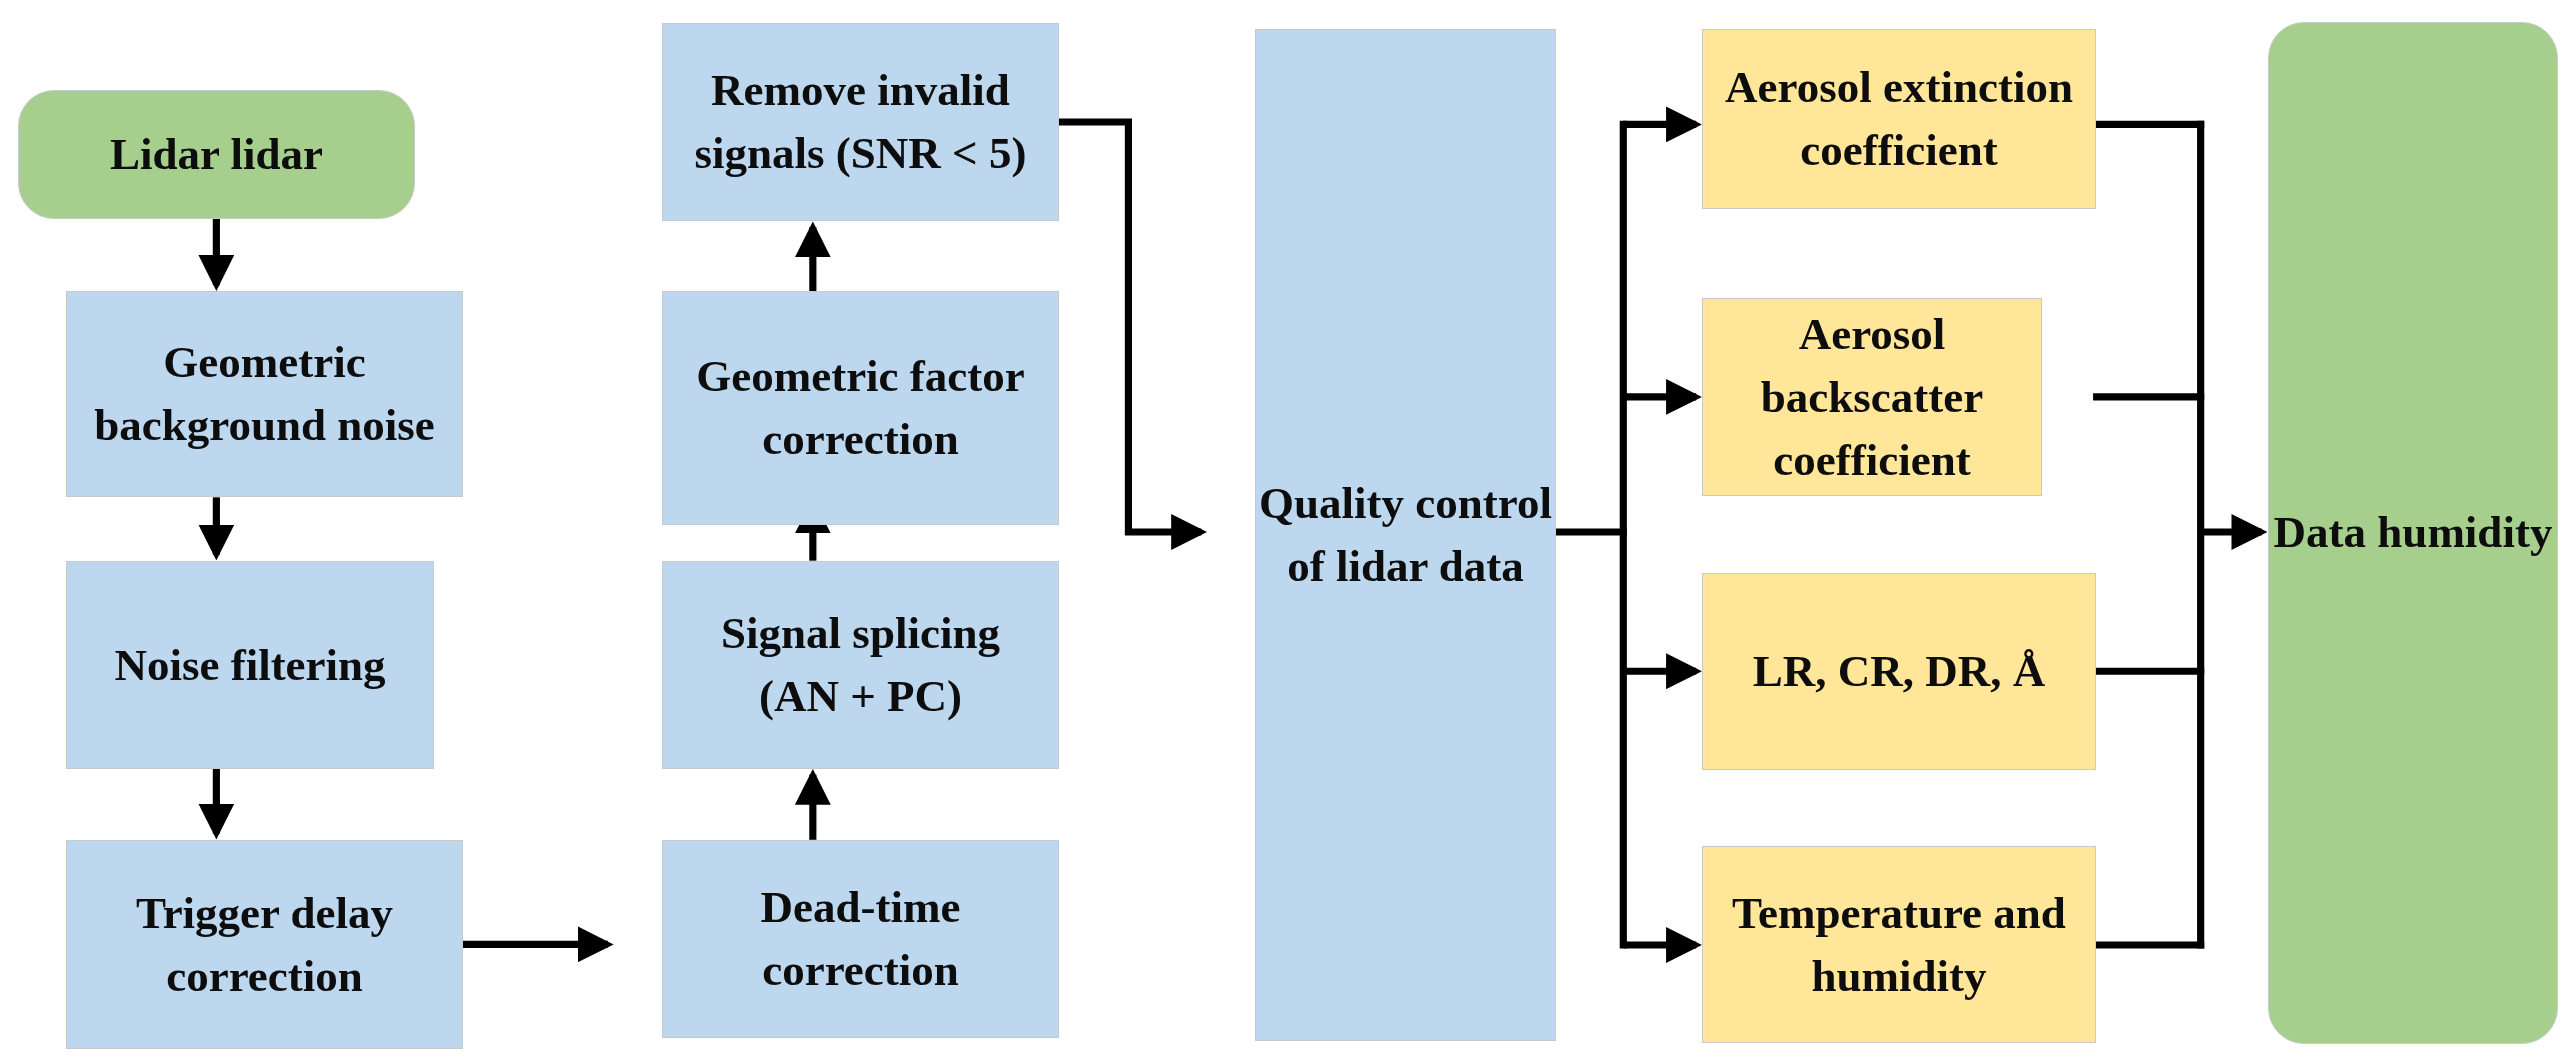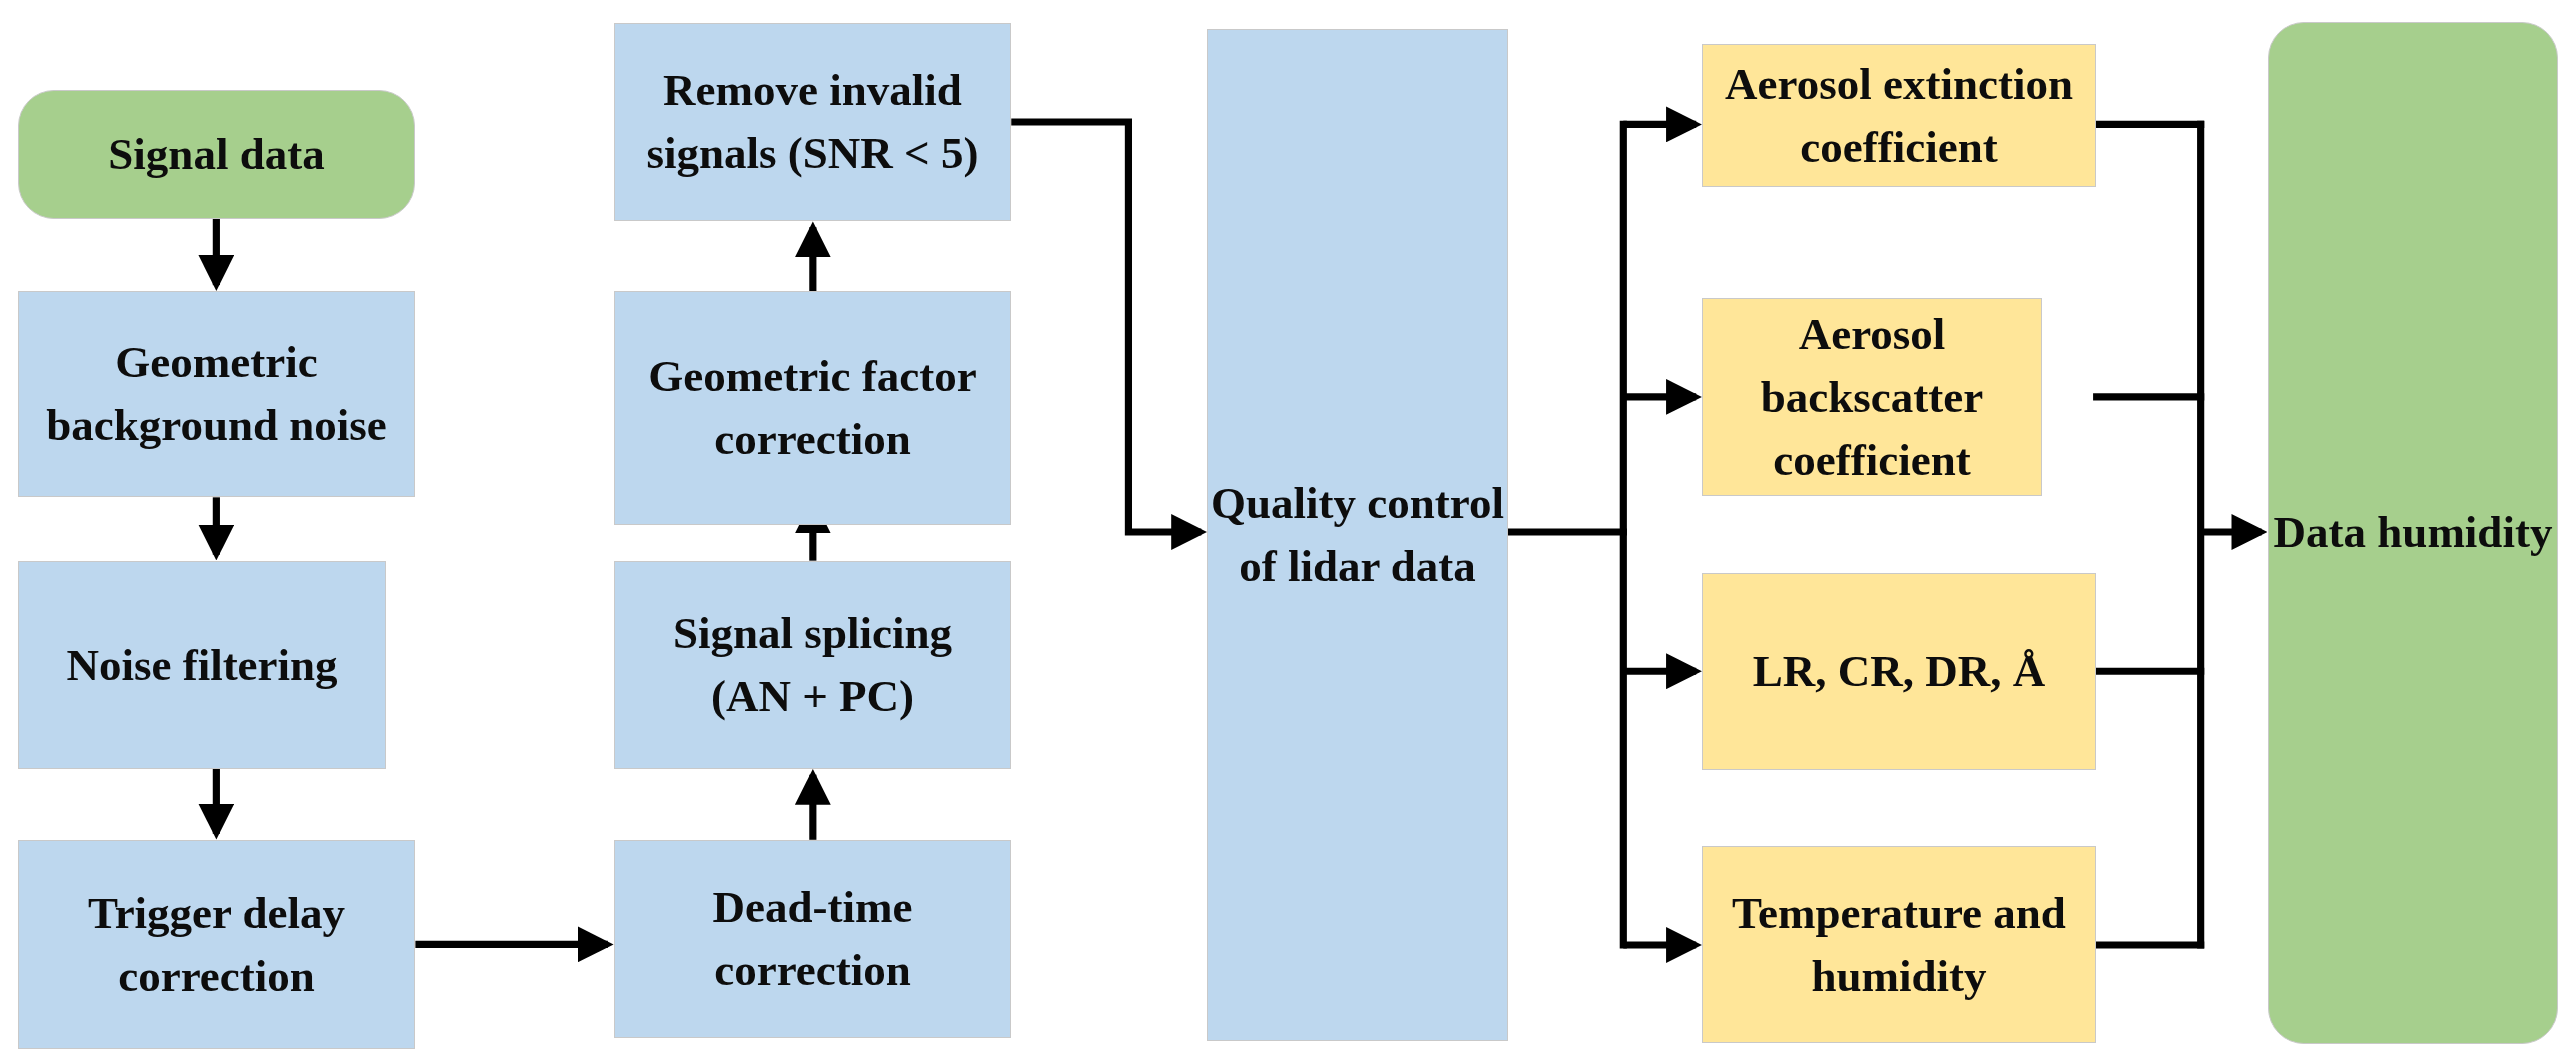--- a/index.html
+++ b/index.html
@@ -24,21 +24,21 @@
     display:flex;align-items:center;justify-content:center;
     text-align:center;
     box-sizing:border-box;
     border:1.8px solid var(--border);
     color:var(--text);
     font-weight:700;
     font-size:45px;
     line-height:1.4;
   }
   .lbl{white-space:pre-line;}
-  .process{background:var(--process-fill);}
+  .process{background:var(--process-fill);margin-left:48px;}
   .terminal{background:var(--terminal-fill);border-radius:36px;}
   .output{background:var(--output-fill);}
   .wires{
     position:absolute;left:0;top:0;
     pointer-events:none;
   }
   .wires line,.wires polyline{
     stroke:var(--wire);
     stroke-width:12;
     fill:none;
@@ -79,21 +79,21 @@
 
     <line class="sq" x1="3508" y1="208" x2="3682" y2="208"></line>
     <line class="sq" x1="3508" y1="664" x2="3682" y2="664"></line>
     <line class="sq" x1="3508" y1="1123" x2="3682" y2="1123"></line>
     <line class="sq" x1="3508" y1="1581" x2="3682" y2="1581"></line>
     <line class="sq" x1="3682" y1="208" x2="3682" y2="1581"></line>
     <line x1="3682" y1="890" x2="3784" y2="890" marker-end="url(#ah)"></line>
   </svg>
 
   <div class="node terminal" style="left:18px;top:90px;width:397px;height:129px">
-    <span class="lbl">Signal data</span>
+    <span class="lbl">Lidar lidar</span>
   </div>
   <div class="node process" style="left:18px;top:291px;width:397px;height:206px">
     <span class="lbl">Geometric
 background noise</span>
   </div>
   <div class="node process" style="left:18px;top:561px;width:368px;height:208px">
     <span class="lbl">Noise filtering</span>
   </div>
   <div class="node process" style="left:18px;top:840px;width:397px;height:209px">
     <span class="lbl">Trigger delay
@@ -115,21 +115,21 @@
   <div class="node process" style="left:614px;top:840px;width:397px;height:198px">
     <span class="lbl">Dead-time
 correction</span>
   </div>
 
   <div class="node process" style="left:1207px;top:29px;width:301px;height:1012px">
     <span class="lbl">Quality control
 of lidar data</span>
   </div>
 
-  <div class="node output" style="left:1702px;top:44px;width:394px;height:143px">
+  <div class="node output" style="left:1702px;top:29px;width:394px;height:180px">
     <span class="lbl">Aerosol extinction
 coefficient</span>
   </div>
   <div class="node output" style="left:1702px;top:298px;width:340px;height:198px">
     <span class="lbl">Aerosol backscatter
 coefficient</span>
   </div>
   <div class="node output" style="left:1702px;top:846px;width:394px;height:197px">
     <span class="lbl">Temperature and
 humidity</span>

